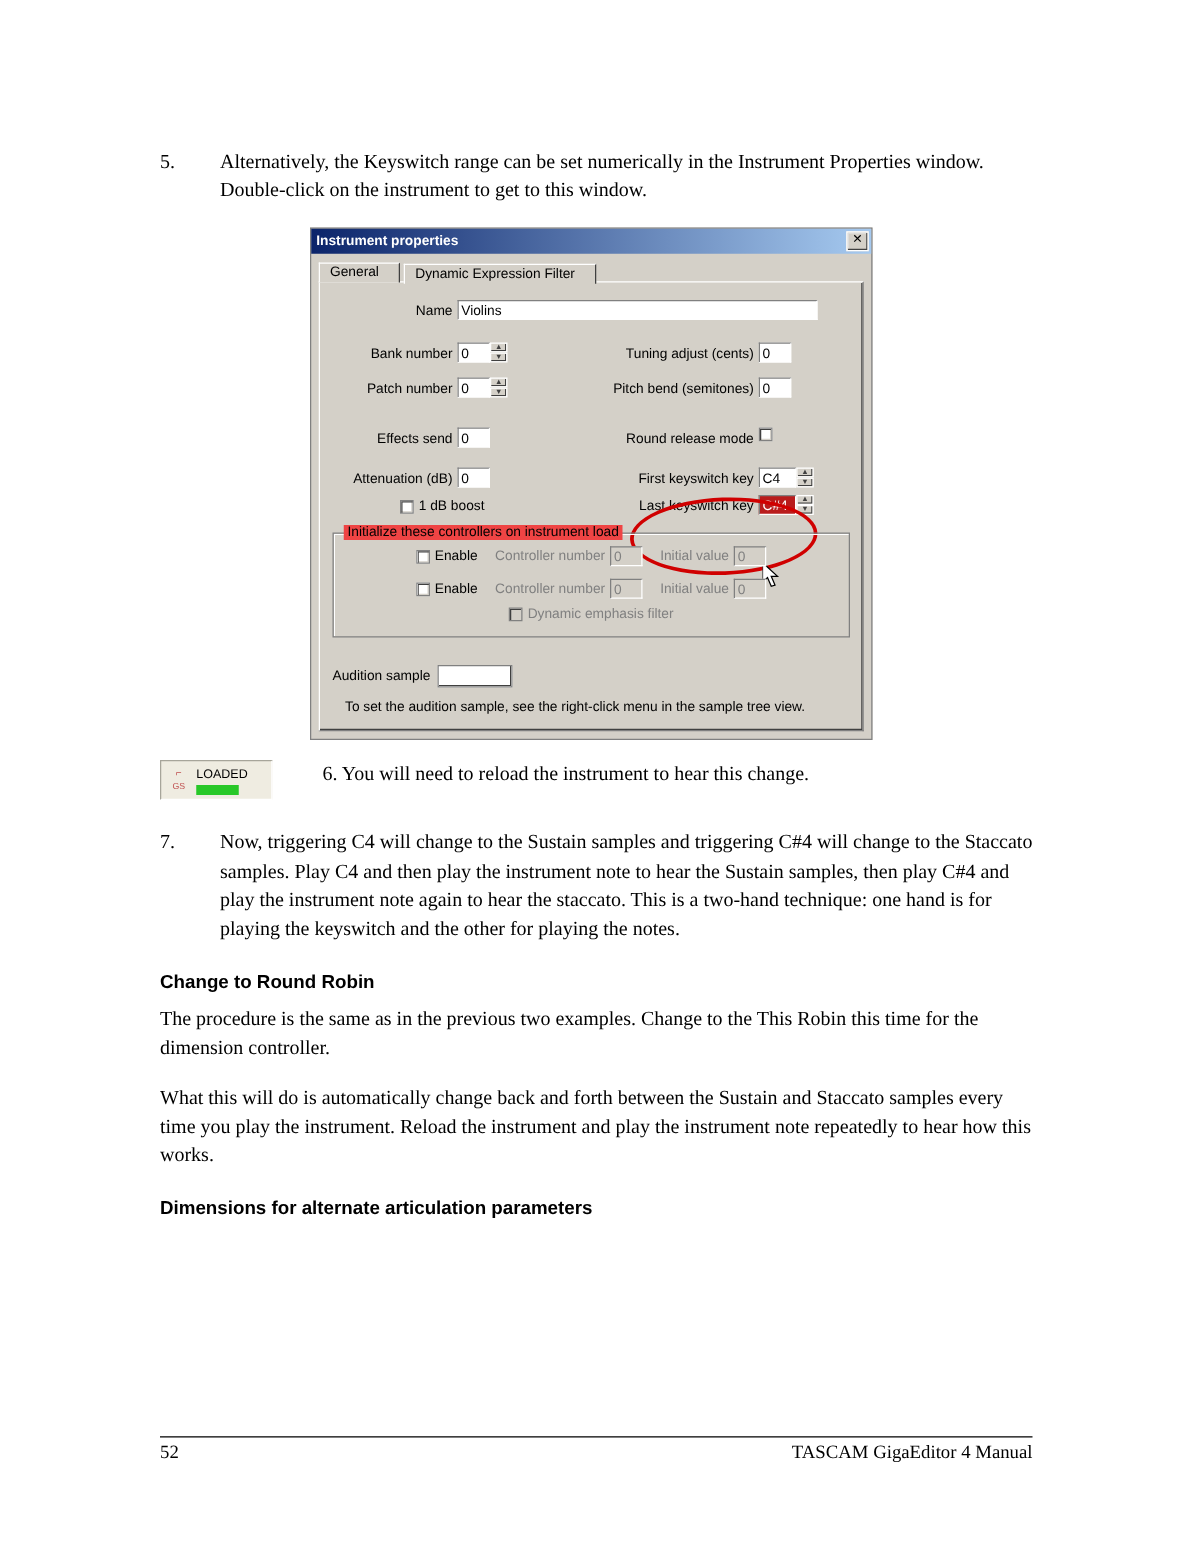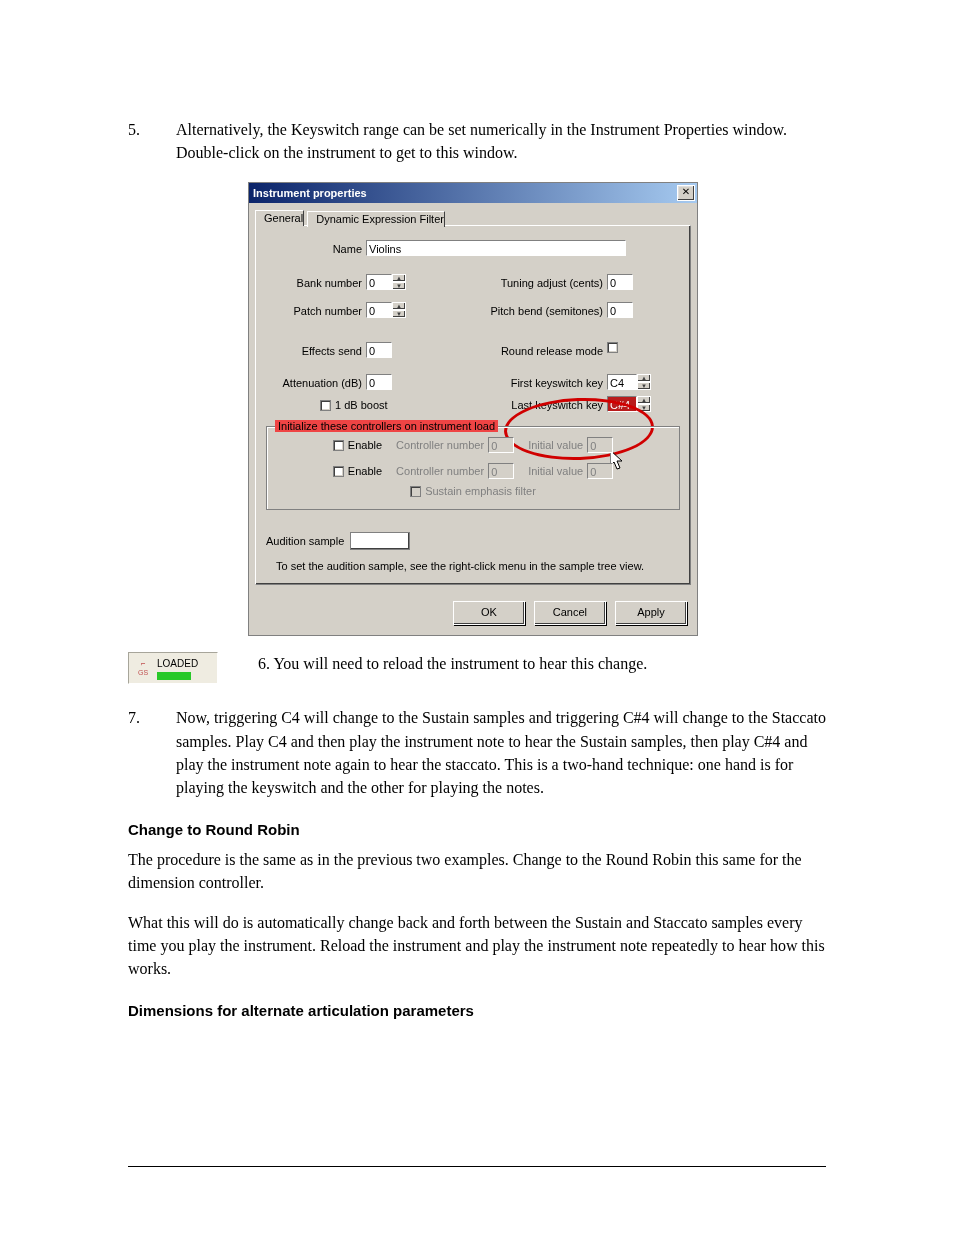--- a/index.html
+++ b/index.html
@@ -74,21 +74,21 @@
   }
   .tabrow {
     padding: 6px 6px 0 6px;
     position: relative;
   }
   .tab, .tabback {
     display: inline-block;
     border: 1px solid #808080;
     border-bottom: none;
     background: #d4d0c8;
-    padding: 1px 0 2px 8px;
+    padding: 1px 16px 2px 8px;
     font-size: 11px;
     position: relative;
   }
   .tab {
     z-index: 2;
     background: #d4d0c8;
     border-color: #fff #404040 #d4d0c8 #fff;
     top: 1px;
   }
   .tabback {
@@ -127,21 +127,21 @@
     border-right-color: #fff;
     border-bottom-color: #fff;
     background: #fff;
     height: 16px;
     line-height: 16px;
     padding: 0 2px;
     box-sizing: border-box;
     font-size: 11px;
     overflow: hidden;
   }
-  .txtin.long { width: 260px; }
+  .txtin.long { width: 288px; }
   .txtin.short { width: 26px; }
   .txtin.dis { background: #d4d0c8; color: #808080; }
   .spinwrap {
     display: inline-flex;
     position: relative;
   }
   .spin {
     width: 14px;
     height: 16px;
     display: flex;
@@ -430,40 +430,35 @@
           </span>
           <span class="chk-inline">
             <span class="dis-text">Initial value</span>
             <div class="txtin short dis">0</div>
           </span>
         </div>
 
         <div class="formrow" style="justify-content:center; margin-top:6px;">
           <span class="chk-inline dis-text">
             <span class="chk" style="background:#d4d0c8;"></span>
-            <span>Sustain emphasis filter</span>
+            <span>Dynamic emphasis filter</span>
           </span>
         </div>
       </div>
 
       <div style="height:22px"></div>
 
       <div class="formrow" style="align-items:center;">
         <div class="lbl" style="width:auto; padding-right:6px;">Audition sample</div>
         <div class="audbox"></div>
       </div>
       <div style="margin:10px 0 2px 10px; font-size:11px;">To set the audition sample, see the right-click menu in the sample tree view.</div>
 
     </div>
 
-    <div class="btnrow">
-      <span class="btn">OK</span>
-      <span class="btn">Cancel</span>
-      <span class="btn">Apply</span>
-    </div>
 
   </div>
 
   <div class="step6row">
     <div class="loaded-badge">
       <div class="iconcol">
         <div style="color:#c05050;">⌐<br><span style="color:#c05050; font-size:7px;">GS</span></div>
       </div>
       <div class="textcol">
         <span>LOADED</span>
@@ -472,22 +467,26 @@
     </div>
     <div style="flex:1;">6. You will need to reload the instrument to hear this change.</div>
   </div>
 
   <div class="step57">
     <div class="num">7.</div>
     <div class="body">Now, triggering C4 will change to the Sustain samples and triggering C#4 will change to the Staccato samples.  Play C4 and then play the instrument note to hear the Sustain samples, then play C#4 and play the instrument note again to hear the staccato.  This is a two-hand technique: one hand is for playing the keyswitch and the other for playing the notes.</div>
   </div>
 
   <div class="h3">Change to Round Robin</div>
-  <p class="para">The procedure is the same as in the previous two examples. Change to the Round Robin this same for the dimension controller.</p>
+  <p class="para">The procedure is the same as in the previous two examples. Change to the This Robin this time for the dimension controller.</p>
   <p class="para">What this will do is automatically change back and forth between the Sustain and Staccato samples every time you play the instrument. Reload the instrument and play the instrument note repeatedly to hear how this works.</p>
 
   <div class="h3">Dimensions for alternate articulation parameters</div>
 
   <div class="footer">
     <div class="line"></div>
+    <div class="row">
+      <span>52</span>
+      <span>TASCAM GigaEditor 4 Manual</span>
+    </div>
   </div>
 
 </div>
 
 </body></html>

